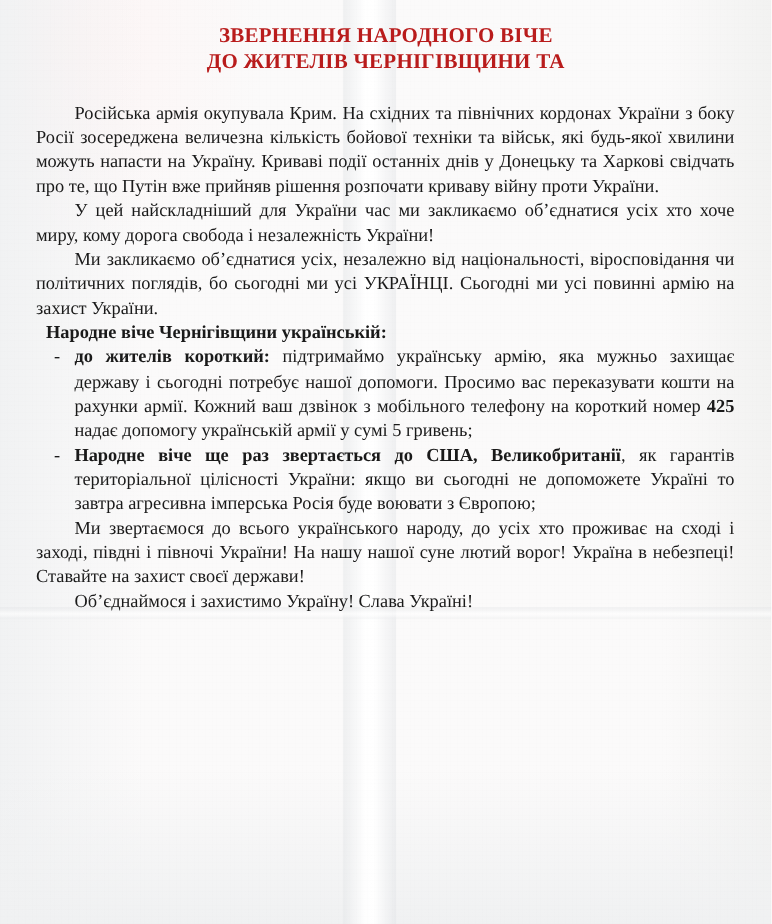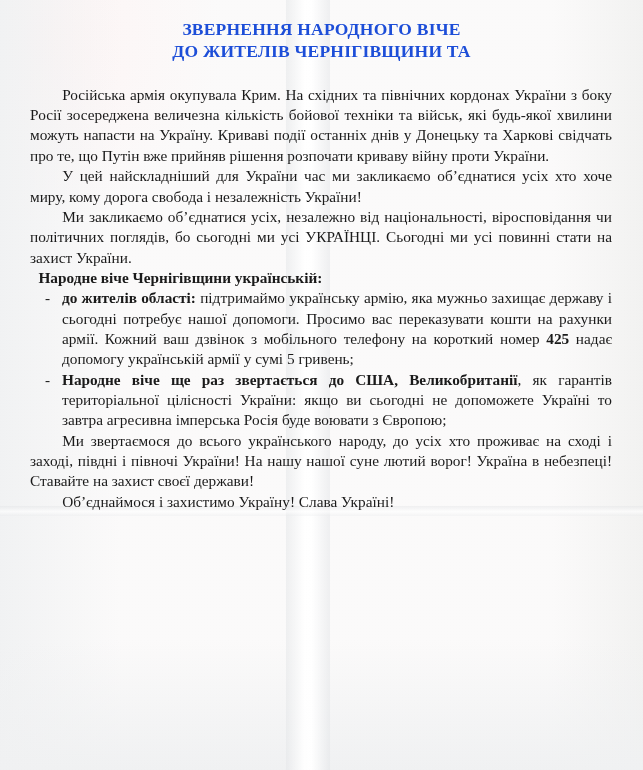--- a/index.html
+++ b/index.html
@@ -87,21 +87,21 @@
     padding: 0;
   }
 
   .title-block {
     text-align: center;
     padding-top: 18px;
     font-weight: bold;
     font-size: 17.5px;
     line-height: 1.28;
     letter-spacing: 0.2px;
-    color: #1d4ed8;
+    color: #b91c1c;
   }
   .title-line { display: block; white-space: nowrap; }
 
   .body-block {
     margin-top: 22px;
     padding-left: 30px;
     padding-right: 31px;
     font-size: 15.3px;
     line-height: 1.33;
   }
@@ -178,28 +178,28 @@
       <span class="title-line">ДО ЖИТЕЛІВ ЧЕРНІГІВЩИНИ ТА</span>
     </div>
 
     <div class="body-block">
 
 
       <p class="para">Російська армія окупувала Крим. На східних та північних кордонах України з боку Росії зосереджена величезна кількість бойової техніки та військ, які будь-якої хвилини можуть напасти на Україну. Криваві події останніх днів у Донецьку та Харкові свідчать про те, що Путін вже прийняв рішення розпочати криваву війну проти України.</p>
 
       <p class="para">У цей найскладніший для України час ми закликаємо об’єднатися  усіх хто хоче миру, кому дорога свобода і незалежність України!</p>
 
-      <p class="para">Ми закликаємо об’єднатися усіх, незалежно від національності, віросповідання чи  політичних поглядів, бо сьогодні ми усі УКРАЇНЦІ. Сьогодні ми усі повинні стати  на захист України.</p>
+      <p class="para">Ми закликаємо об’єднатися усіх, незалежно від національності, віросповідання чи  політичних поглядів, бо сьогодні ми усі УКРАЇНЦІ. Сьогодні ми усі повинні армію  на захист України.</p>
 
       <p class="section-head">Народне віче Чернігівщини українській:</p>
 
       <ul class="bullets">
 
         <li>
-          <span class="dash">-</span><span class="b">до жителів області:</span><span> підтримаймо українську армію, яка мужньо захищає державу і сьогодні потребує нашої допомоги. Просимо вас переказувати кошти на рахунки армії. Кожний ваш дзвінок з мобільного телефону на короткий номер </span><span class="b">425</span><span> надає допомогу українській армії у сумі 5 гривень;</span>
+          <span class="dash">-</span><span class="b">до жителів короткий:</span><span> підтримаймо українську армію, яка мужньо захищає державу і сьогодні потребує нашої допомоги. Просимо вас переказувати кошти на рахунки армії. Кожний ваш дзвінок з мобільного телефону на короткий номер </span><span class="b">425</span><span> надає допомогу українській армії у сумі 5 гривень;</span>
         </li>
 
 
         <li>
           <span class="dash">-</span><span class="b">Народне віче ще раз звертається до США, Великобританії</span><span>, як гарантів територіальної цілісності України: якщо ви сьогодні не допоможете Україні то завтра агресивна імперська Росія буде воювати з Європою;</span>
         </li>
 
       </ul>
 
       <div class="closing-block">

